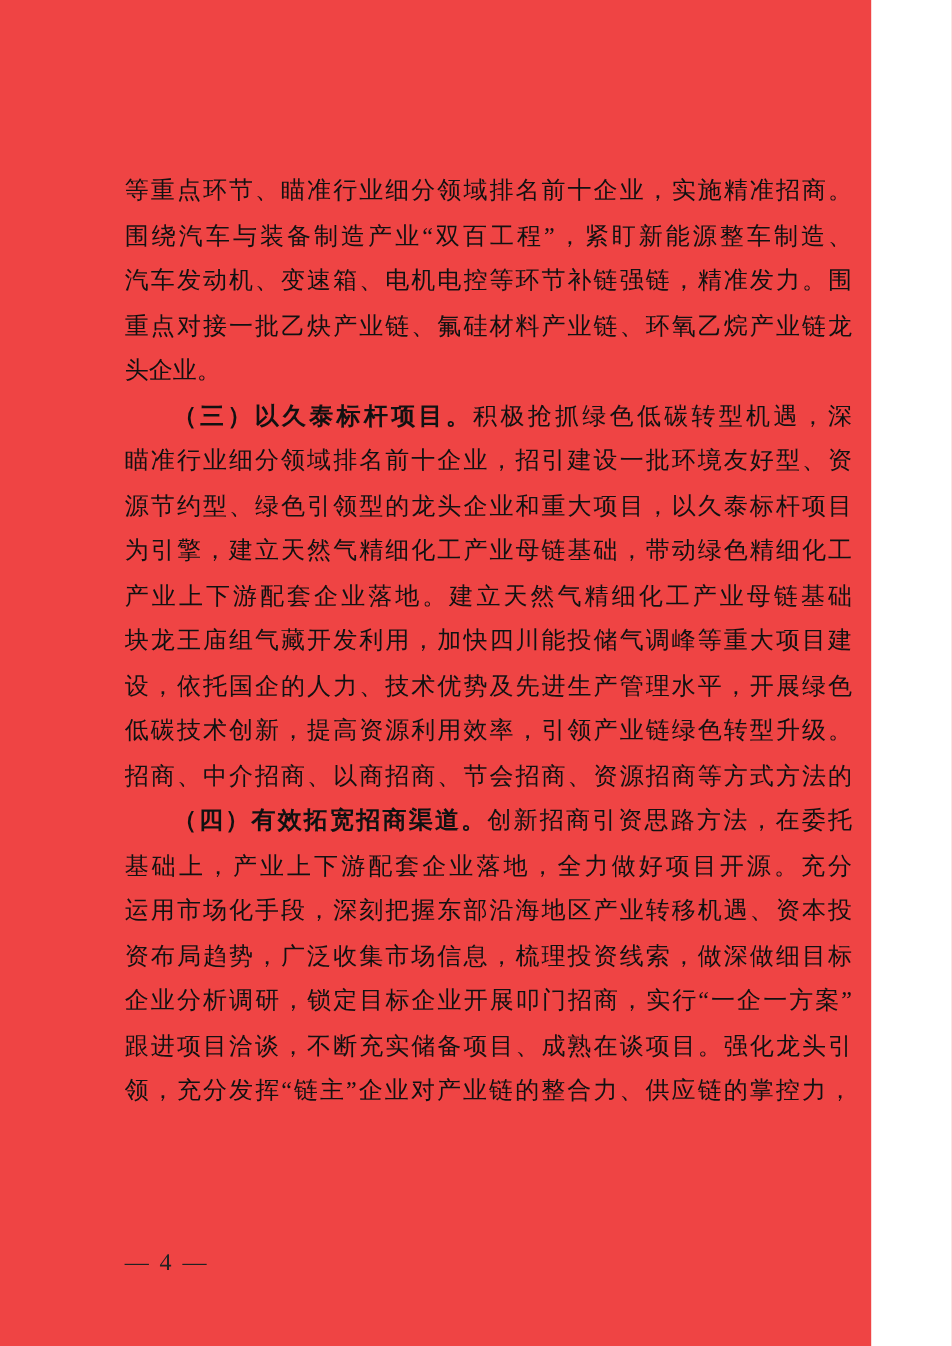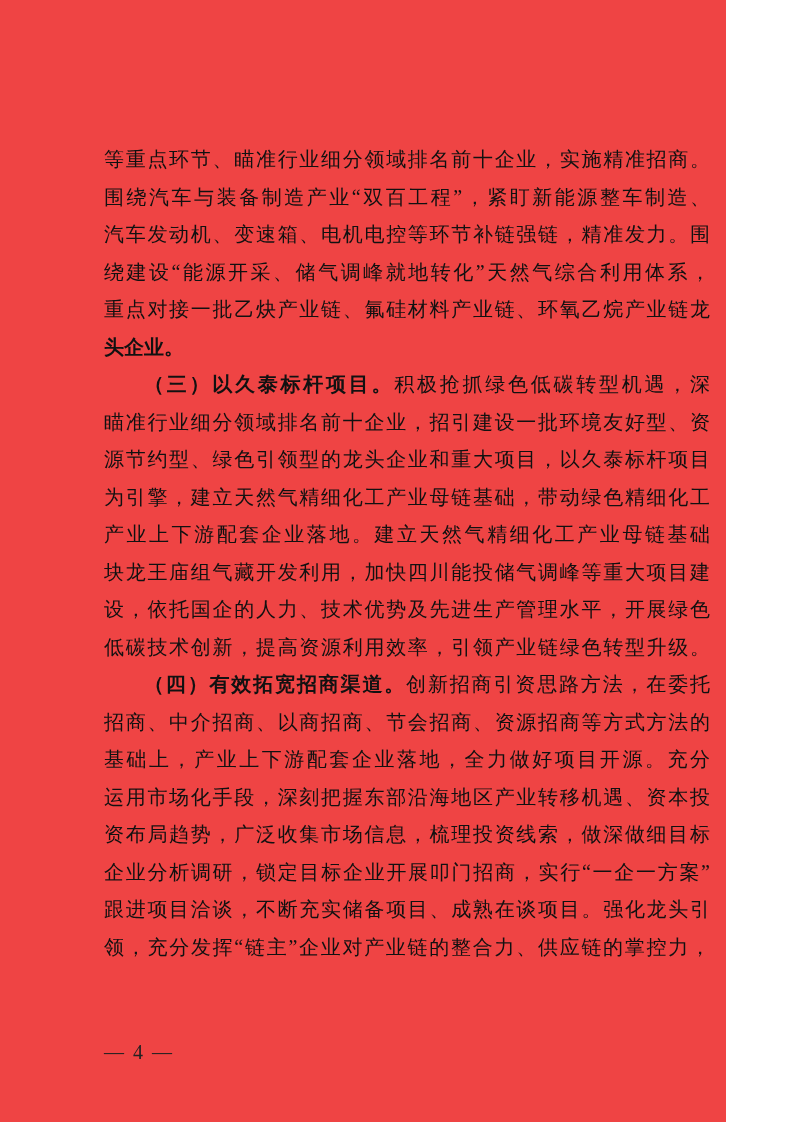--- a/index.html
+++ b/index.html
@@ -32,21 +32,20 @@
     height: 37.5px;
     overflow: hidden;
     text-align: justify;
     text-align-last: justify;
     text-justify: inter-character;
     white-space: normal;
     letter-spacing: 0;
   }
   .line.short-last {
     text-align-last: left;
-    font-weight: bold;
   }
   .line.indent {
     padding-left: 40px;
   }
   .line b {
     font-weight: bold;
   }
   .footer {
     position: absolute;
     left: 104px;
@@ -60,39 +59,38 @@
 </head>
 <body>
 
 <div class="page">
   <div class="content">
 
     <div class="para">
       <div class="line">等重点环节、瞄准行业细分领域排名前十企业，实施精准招商。</div>
       <div class="line">围绕汽车与装备制造产业“双百工程”，紧盯新能源整车制造、</div>
       <div class="line">汽车发动机、变速箱、电机电控等环节补链强链，精准发力。围</div>
-      <div class="line">绕建设“能源开采、储气调峰就地转化”天然气综合利用体系，</div>
       <div class="line">重点对接一批乙炔产业链、氟硅材料产业链、环氧乙烷产业链龙</div>
       <div class="line short-last">头企业。</div>
     </div>
 
     <div class="para">
       <div class="line indent"><b>（三）以久泰标杆项目。</b><span>积极抢抓绿色低碳转型机遇，深</span></div>
       <div class="line">瞄准行业细分领域排名前十企业，招引建设一批环境友好型、资</div>
       <div class="line">源节约型、绿色引领型的龙头企业和重大项目，以久泰标杆项目</div>
       <div class="line">为引擎，建立天然气精细化工产业母链基础，带动绿色精细化工</div>
       <div class="line">产业上下游配套企业落地。建立天然气精细化工产业母链基础</div>
       <div class="line">块龙王庙组气藏开发利用，加快四川能投储气调峰等重大项目建</div>
       <div class="line">设，依托国企的人力、技术优势及先进生产管理水平，开展绿色</div>
       <div class="line">低碳技术创新，提高资源利用效率，引领产业链绿色转型升级。</div>
     </div>
 
     <div class="para">
+      <div class="line">招商、中介招商、以商招商、节会招商、资源招商等方式方法的</div>
       <div class="line indent"><b>（四）有效拓宽招商渠道。</b><span>创新招商引资思路方法，在委托</span></div>
-      <div class="line">招商、中介招商、以商招商、节会招商、资源招商等方式方法的</div>
       <div class="line">基础上，产业上下游配套企业落地，全力做好项目开源。充分</div>
       <div class="line">运用市场化手段，深刻把握东部沿海地区产业转移机遇、资本投</div>
       <div class="line">资布局趋势，广泛收集市场信息，梳理投资线索，做深做细目标</div>
       <div class="line">企业分析调研，锁定目标企业开展叩门招商，实行“一企一方案”</div>
       <div class="line">跟进项目洽谈，不断充实储备项目、成熟在谈项目。强化龙头引</div>
       <div class="line">领，充分发挥“链主”企业对产业链的整合力、供应链的掌控力，</div>
     </div>
 
   </div>
 

